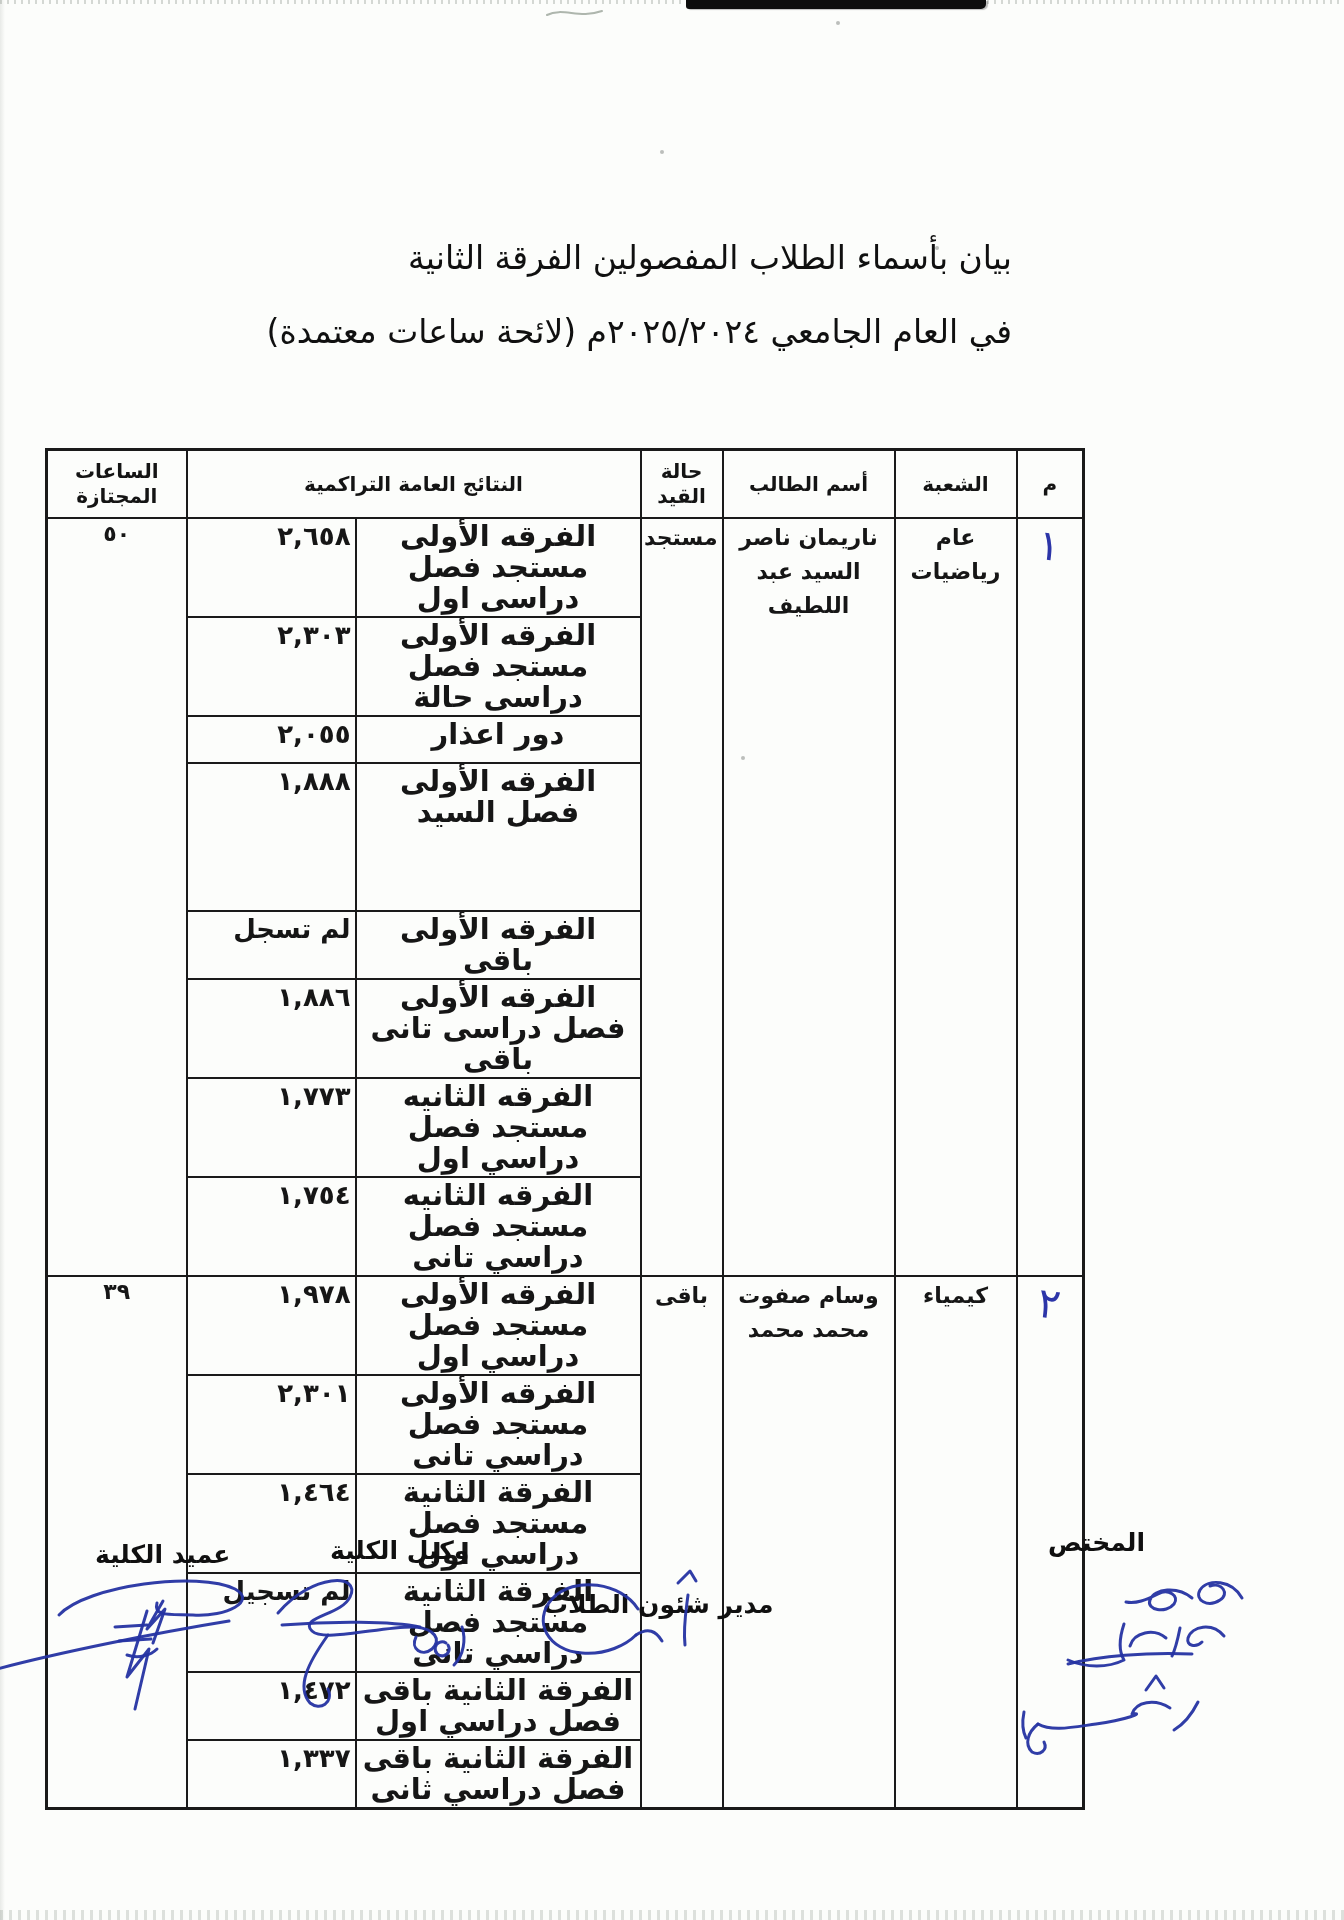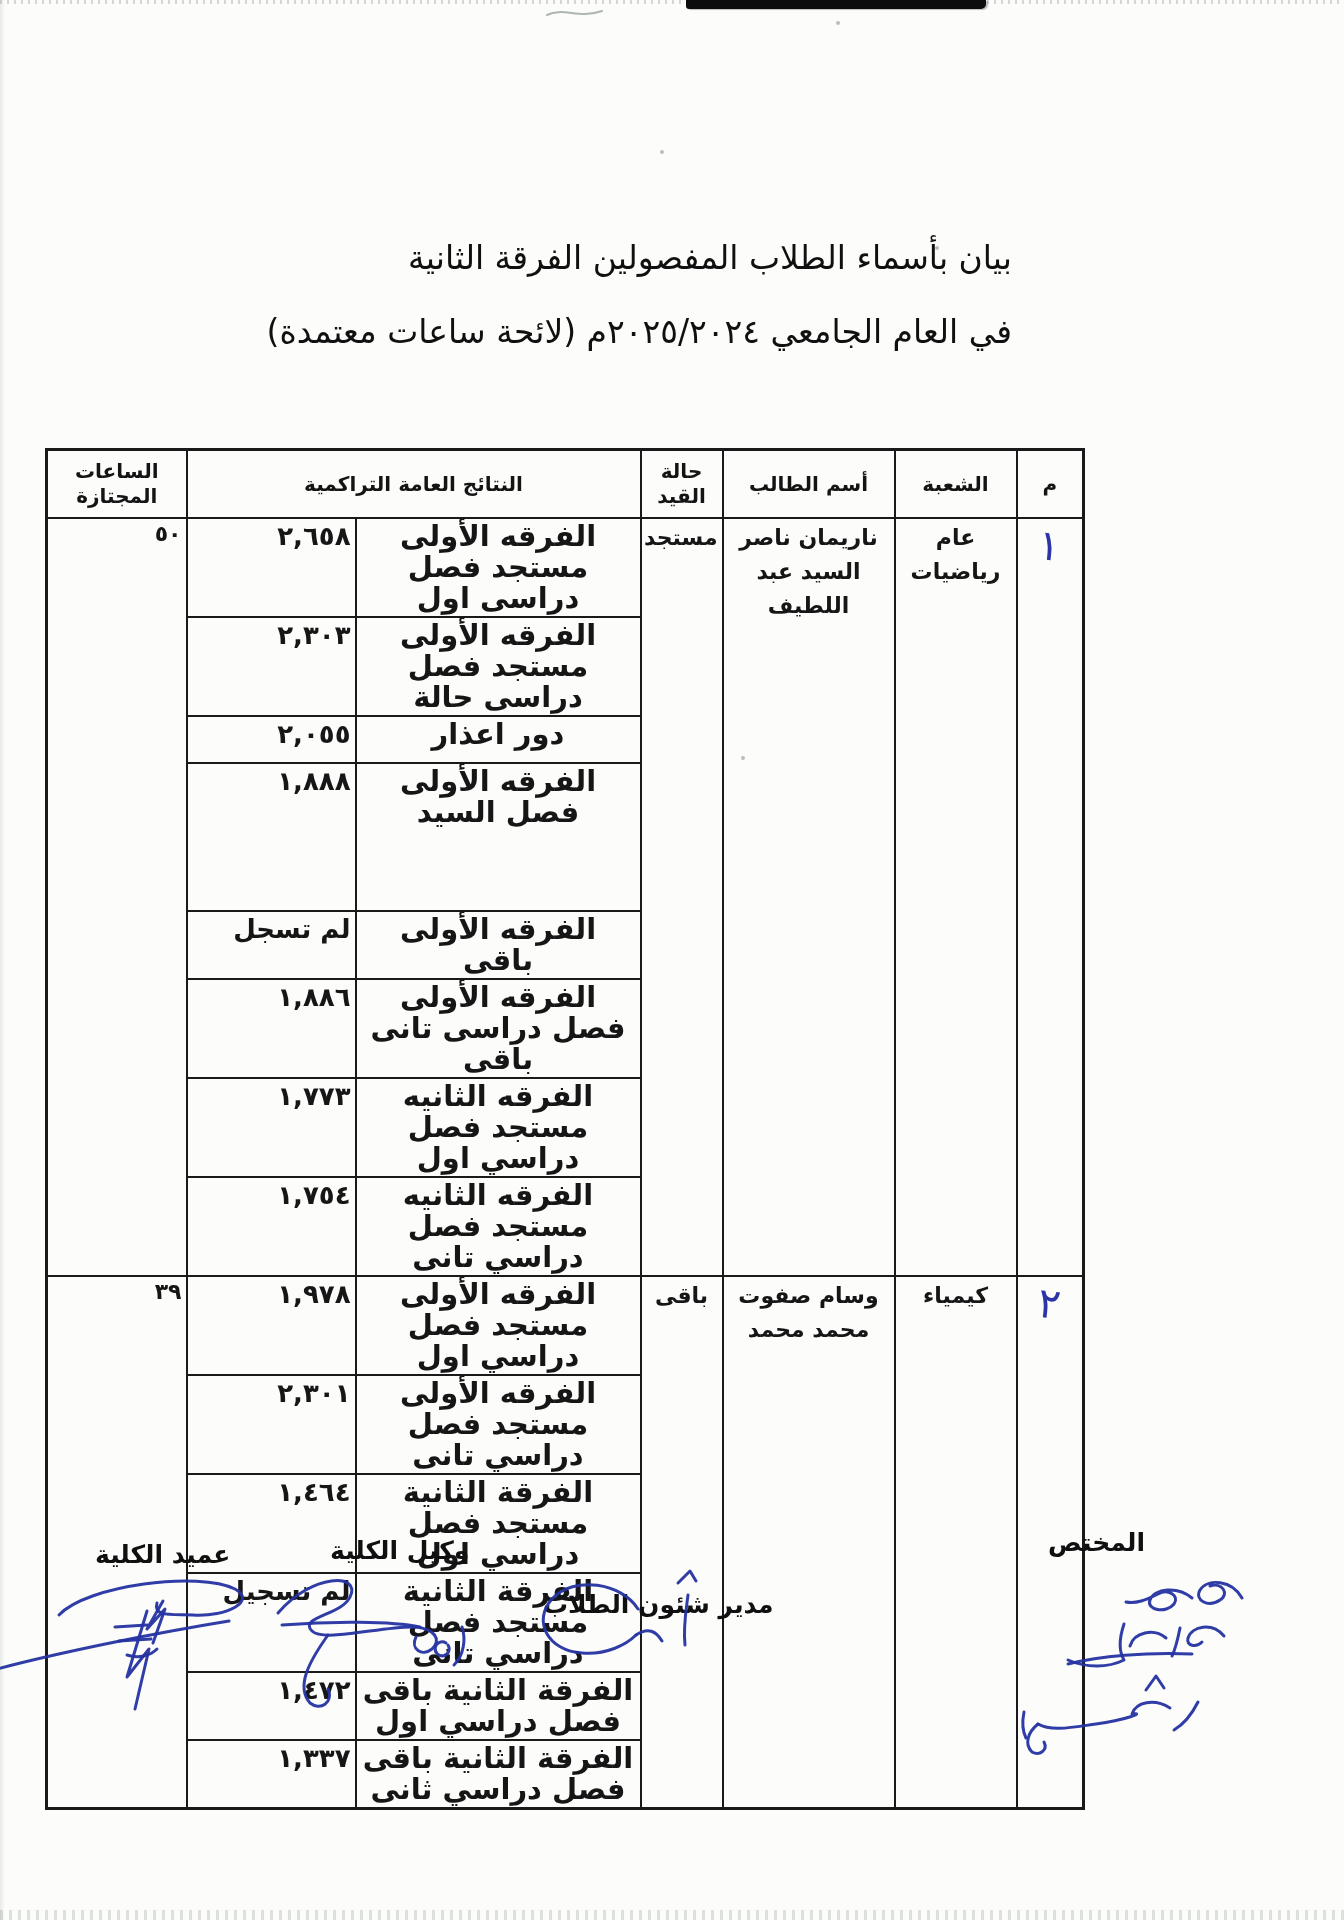--- a/index.html
+++ b/index.html
@@ -23,21 +23,21 @@
   #title1{top:238px}
   #title2{top:312px}
   
   table.doc{position:absolute;left:45px;top:448px;width:1037px;
     border-collapse:collapse;table-layout:fixed;border:3px solid #1a1a1a;font-weight:bold}
   table.doc th,table.doc td{border:2px solid #1a1a1a;padding:2px 4px;overflow:hidden}
   table.doc thead th{vertical-align:middle;text-align:center;font-size:20px;line-height:25px;height:62px;font-weight:bold;color:#141414}
   table.doc td{vertical-align:top}
   .cell-desc{text-align:center;font-size:29px;line-height:31px;padding-right:6px}
   .cell-value{text-align:right;font-size:26px;line-height:30px;padding-right:10px;padding-top:3px}
-  .cell-hours{text-align:right;font-size:22px;padding-top:5px}
+  .cell-hours{text-align:center;font-size:22px;padding-top:5px}
   .cell-division,.cell-name,.cell-status{text-align:center;font-size:22px;line-height:34px;padding-top:5px}
   .cell-index{text-align:center;color:#2c35a8;font-size:42px;font-weight:400;padding-top:4px}
   .cell-index span{display:inline-block;transform:rotate(7deg)}
   
   .sig-label{position:absolute;font-weight:bold;font-size:25px;white-space:nowrap;color:#101010}
   .sig{position:absolute;}
   .sig path{fill:none;stroke:#2533a2;stroke-width:3;stroke-linecap:round;stroke-linejoin:round;opacity:.95}
   .gray path{stroke:#9aa49a;stroke-width:2;opacity:.8}
 </style>
 </head>

